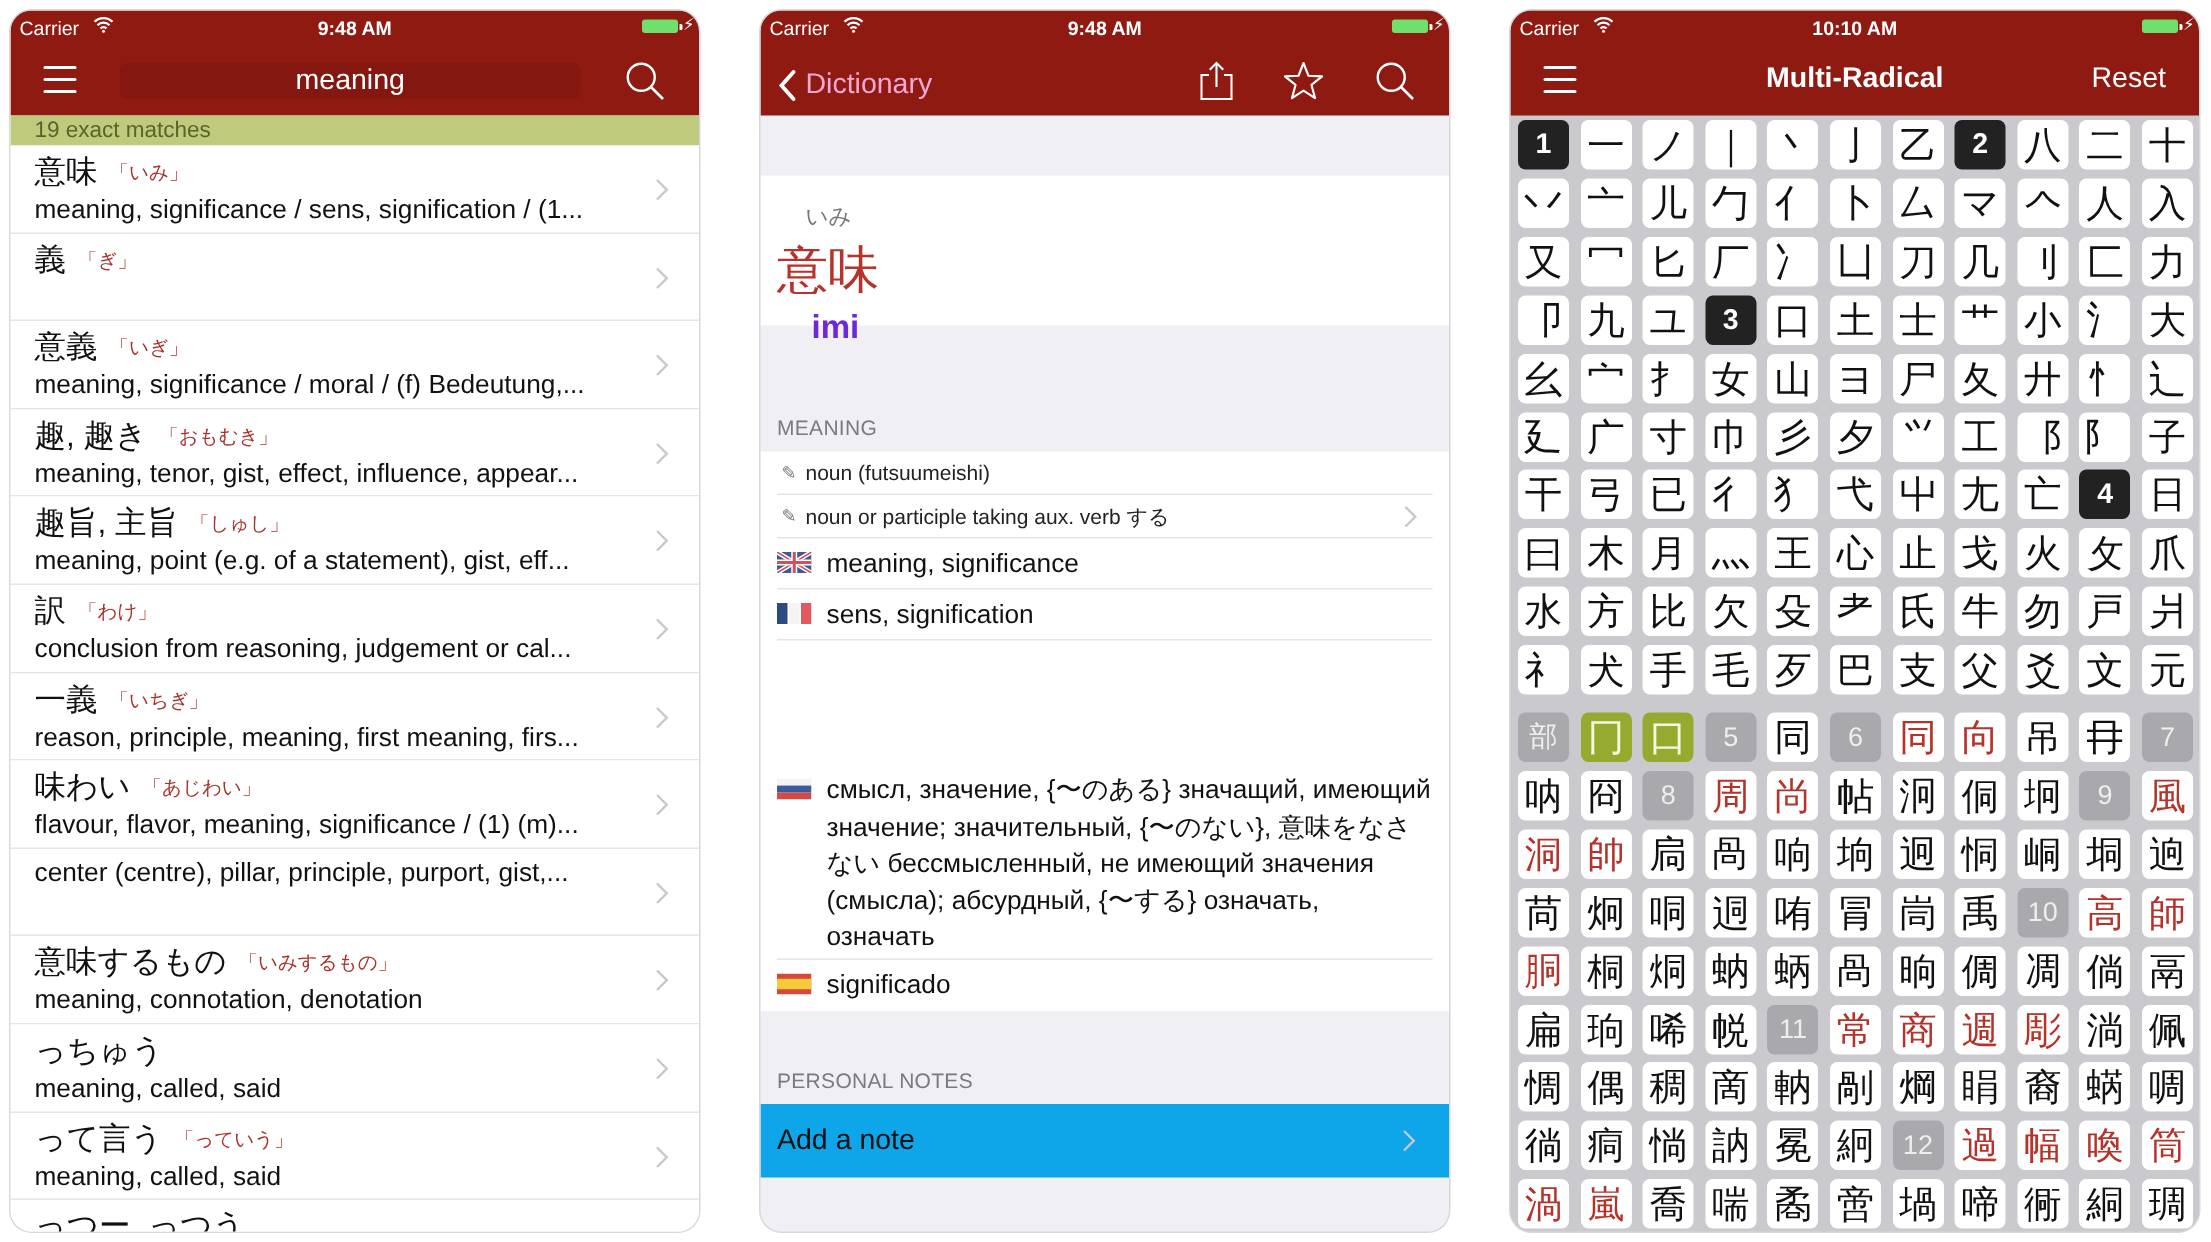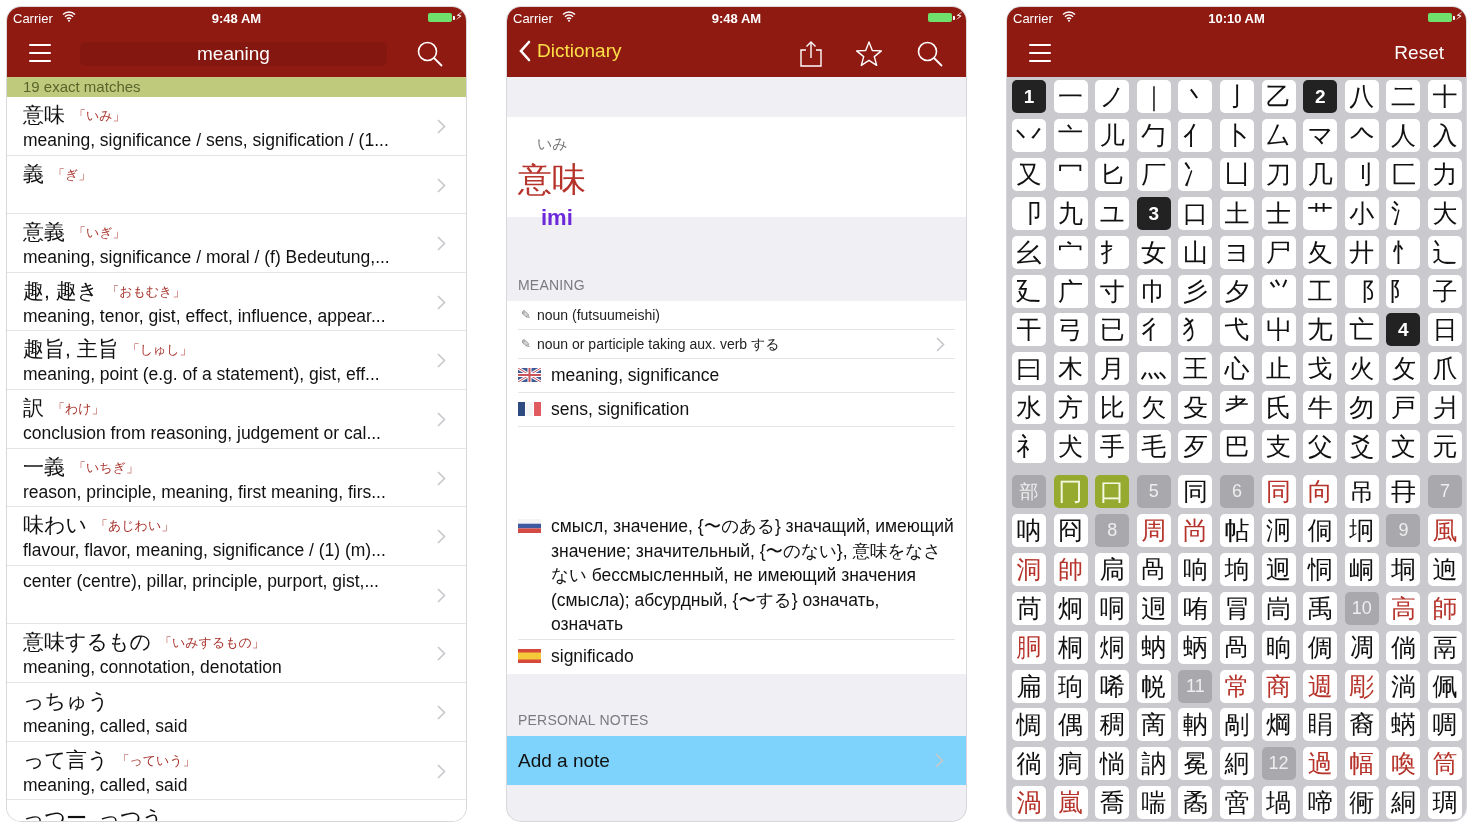--- a/index.html
+++ b/index.html
@@ -44,34 +44,34 @@
     position: relative; height: 58.6px; border-bottom: 1px solid #e4e4e6; background: #fff;
     padding-left: 16px; padding-top: 4px;
   }
   .row .head { font-size: 21px; line-height: 27px; color: #111; white-space: nowrap; }
   .row .kana { font-size: 13px; color: #a8322b; margin-left: 8px; vertical-align: 2px; }
   .row .gloss { font-size: 17.5px; line-height: 22px; color: #111; white-space: nowrap; overflow: hidden; }
   .chev { position: absolute; right: 20px; width: 9px; height: 15px; }
   .row .chev { top: 22px; }
 
   
-  .back { position: absolute; left: 12px; top: 10px; height: 28px; display: flex; align-items: flex-start; font-size: 19px; color: #fde047; }
+  .back { position: absolute; left: 12px; top: 10px; height: 28px; display: flex; align-items: flex-end; font-size: 19px; color: #f9a8d4; }
   .back svg { margin-right: 6px; }
   .entry-card { position: absolute; left: 0; top: 110px; width: 100%; height: 100px; background: #fff; }
   .entry-card .furigana { position: absolute; left: 30px; top: 18px; font-size: 15px; color: #777; }
   .entry-card .kanji { position: absolute; left: 11px; top: 40px; font-size: 34px; color: #b5332a; }
   .entry-card .romaji { position: absolute; left: 34px; top: 88px; font-size: 22px; color: #6d28d9; font-weight: bold; }
   .section-header { position: absolute; left: 11px; font-size: 14px; color: #7a7a80; letter-spacing: 0.2px; }
   .meaning-card { position: absolute; left: 0; top: 294px; width: 100%; height: 373px; background: #fff; }
   .m-row { position: absolute; left: 11px; right: 11px; border-bottom: 1px solid #e4e4e6; }
   .m-row.pos { font-size: 14px; color: #222; padding-left: 19px; }
   .m-row.pos .pencil { position: absolute; left: 3px; top: 0; font-size: 12px; color: #777; }
   .m-row.lang { font-size: 17.5px; color: #111; padding-left: 33px; line-height: 24.5px; }
   .flag { position: absolute; left: 0; top: 5px; width: 23px; height: 14px; }
-  .notes-card { position: absolute; left: 0; top: 729px; width: 100%; height: 49px; background: #7dd3fc; }
+  .notes-card { position: absolute; left: 0; top: 729px; width: 100%; height: 49px; background: #0ea5e9; }
   .notes-card .label { position: absolute; left: 11px; top: 14px; font-size: 19px; color: #111; }
 
   
   .nav-title { position: absolute; left: 0; right: 0; top: 12px; text-align: center; font-size: 19px; font-weight: bold; color: #fff; }
   .reset { position: absolute; right: 22px; top: 12px; font-size: 19px; color: #fff; }
   .grid { position: absolute; left: 5px; top: 73px; width: 450px; }
   .cell {
     position: absolute; width: 34px; height: 33px; background: #fff; border-radius: 5px;
     text-align: center; font-size: 25px; line-height: 33px; color: #111;
     font-family: "DejaVu Sans", sans-serif;
@@ -310,20 +310,21 @@
     <span class="battery"></span>
     <span class="battery-tip"></span>
     <span class="bolt">⚡</span>
   </div>
   <div class="navbar">
     <div class="hamburger">
         <span></span>
         <span></span>
         <span></span>
       </div>
+    <div class="nav-title">Multi-Radical</div>
     <div class="reset">Reset</div>
   </div>
   <div class="grid" id="radical-grid">
       <div class="cell num-dark" style="left: 0px; top: 0px;">1</div>
       <div class="cell" style="left: 41.6px; top: 0px;">一</div>
       <div class="cell" style="left: 83.2px; top: 0px;">ノ</div>
       <div class="cell" style="left: 124.8px; top: 0px;">｜</div>
       <div class="cell" style="left: 166.4px; top: 0px;">丶</div>
       <div class="cell" style="left: 208px; top: 0px;">亅</div>
       <div class="cell" style="left: 249.6px; top: 0px;">乙</div>

